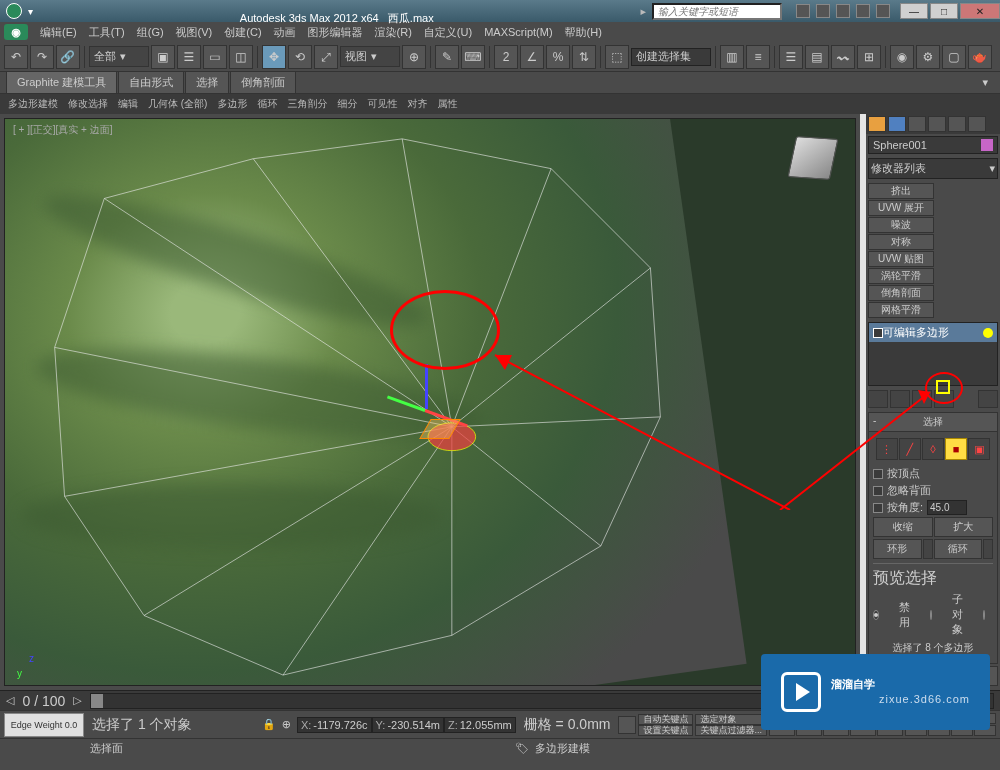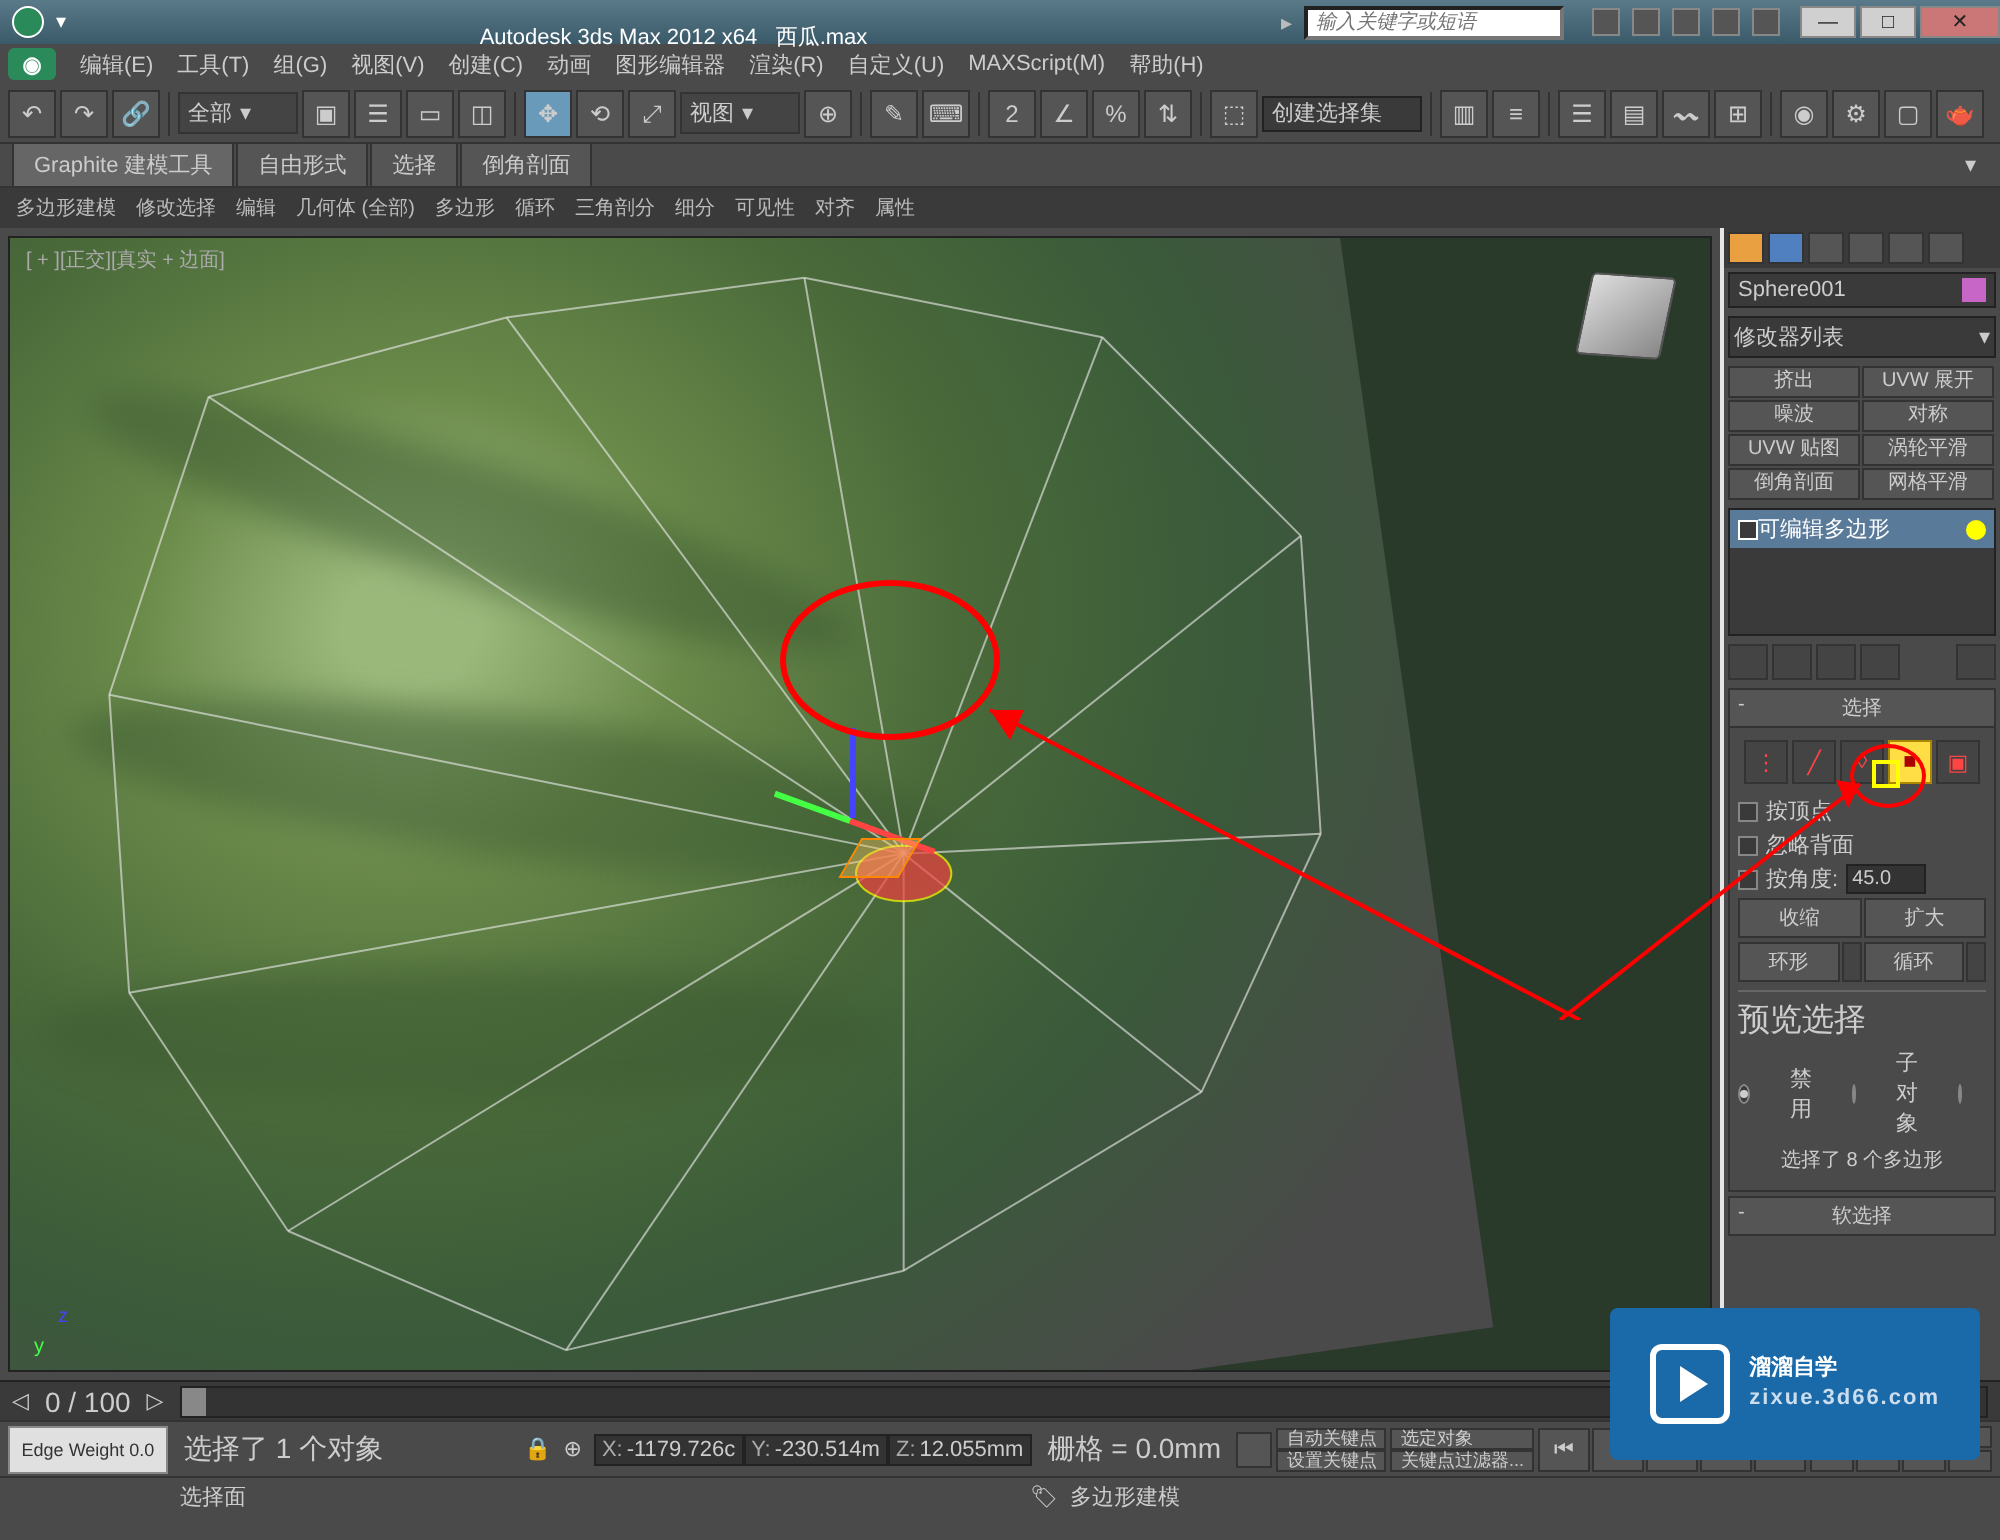--- a/index.html
+++ b/index.html
@@ -61,21 +61,21 @@
 .wireframe { position: absolute; inset: 0; }
 .wireframe line { stroke: #eee; stroke-width: 1; opacity: 0.6; }
 .gizmo { position: absolute; left: 420px; top: 290px; }
 .gizmo-plane { position: absolute; width: 30px; height: 20px; background: rgba(255,200,100,0.4); border: 1px solid #ff8800; left: 0; top: 10px; transform: skewX(-30deg); }
 
 
 .red-circle { position: absolute; border: 3px solid #f00; border-radius: 50%; z-index: 10; background: transparent; pointer-events: none; }
 .red-arrow { position: absolute; z-index: 10; pointer-events: none; }
 
 
-.cmd-panel { width: 140px; background: #4a4a4a; border-left: 2px solid #e5e5e5; display: flex; flex-direction: column; }
+.cmd-panel { width: 140px; background: #4a4a4a; border-left: 6px solid #e5e5e5; display: flex; flex-direction: column; }
 .cmd-tabs { height: 20px; display: flex; background: #3a3a3a; gap: 2px; padding: 2px; }
 .cmd-tab { width: 18px; height: 16px; background: #555; border: 1px solid #333; }
 .cmd-tab.active { background: #c05050; }
 .cmd-name { background: #3a3a3a; padding: 2px 4px; border: 1px solid #222; margin: 2px; display:flex;align-items:center;}
 .cmd-name .swatch { width: 12px; height: 12px; background: #c866c8; margin-left: auto; }
 .cmd-dropdown { background: #3a3a3a; border: 1px solid #222; margin: 2px; padding: 2px; display:flex;align-items:center;justify-content:space-between;}
 .cmd-btns { display: flex; flex-wrap: wrap; margin: 2px; gap: 1px; }
 .cmd-btn2 { width: 66px; height: 16px; background: #555; border: 1px solid #333; text-align: center; font-size: 10px; line-height: 14px; color: #ccc; }
 .stack-box { height: 64px; background: #3a3a3a; border: 1px solid #222; margin: 2px; }
 .stack-item { background: #5a7a9a; color: #fff; padding: 2px 4px; display: flex; align-items: center; gap: 0; font-size: 10px;}
@@ -127,21 +127,21 @@
 .nav-btn { width: 22px; height: 11px; background: #555; border: 1px solid #333; }
 
 
 .statusbar2 { height: 20px; background: #4a4a4a; display: flex; align-items: center; padding: 0 4px; gap: 6px; border-top: 1px solid #333; font-size: 10px; color: #ccc; }
 
 
 .watermark { position: absolute; right: 10px; bottom: 40px; background: #1a6aaa; color: #fff; padding: 18px 20px; font-size: 24px; font-weight: bold; display: flex; align-items: center; gap: 10px; z-index: 20; border-radius: 4px; }
 .watermark .play-icon { width: 40px; height: 40px; border: 3px solid #fff; border-radius: 6px; display: flex; align-items: center; justify-content: center; }
 .watermark .play-icon::after { content: ''; border-left: 14px solid #fff; border-top: 9px solid transparent; border-bottom: 9px solid transparent; margin-left: 4px; }
 .watermark .wm-text { display: flex; flex-direction: column; line-height: 1; }
-.watermark .wm-sub { font-size: 11px; color: #cde; font-weight: bold; margin-top: 4px; letter-spacing: 1px;}
+.watermark .wm-sub { font-size: 11px; color: #cde; font-weight: normal; margin-top: 4px; letter-spacing: 1px; margin-left: 48px;}
 </style>
 </head>
 <body>
 
 <div class="titlebar">
   <div class="logo"></div>
   <span style="font-size:10px">▾</span>
   <div class="title-left">
     <span class="title-text"><span>Autodesk 3ds Max  2012 x64</span>&nbsp;&nbsp;&nbsp;<span>西瓜.max</span></span>
   </div>

